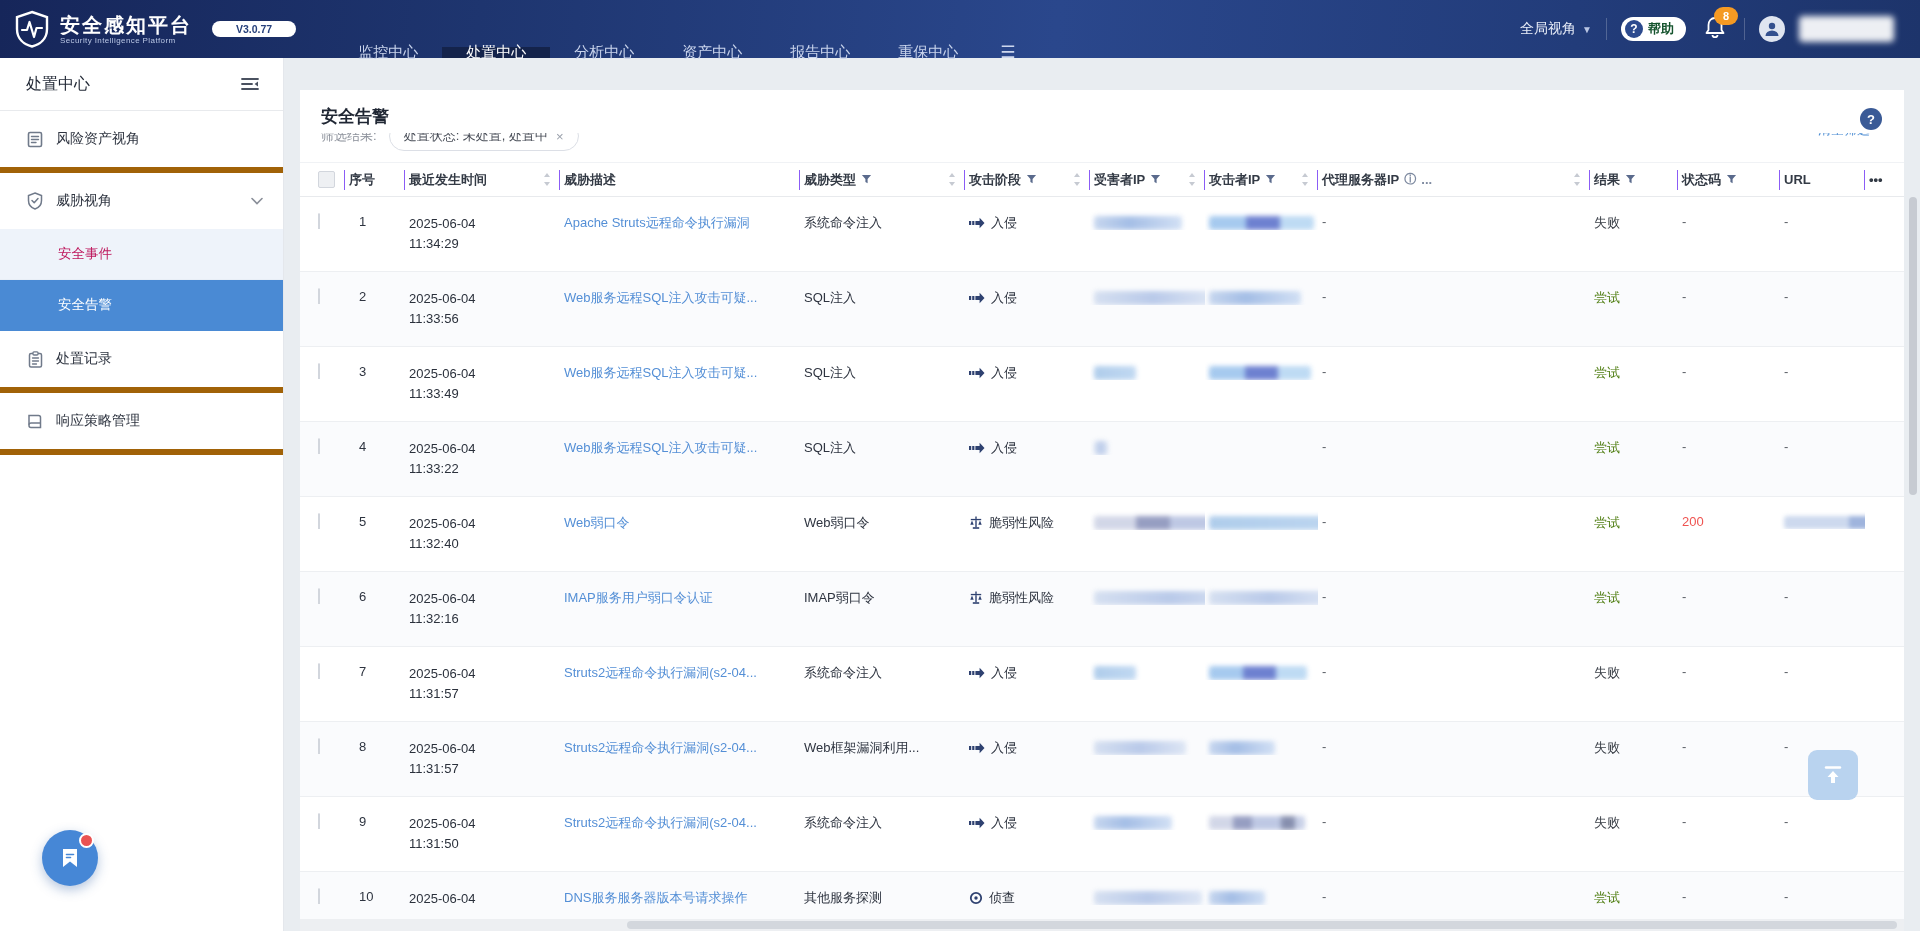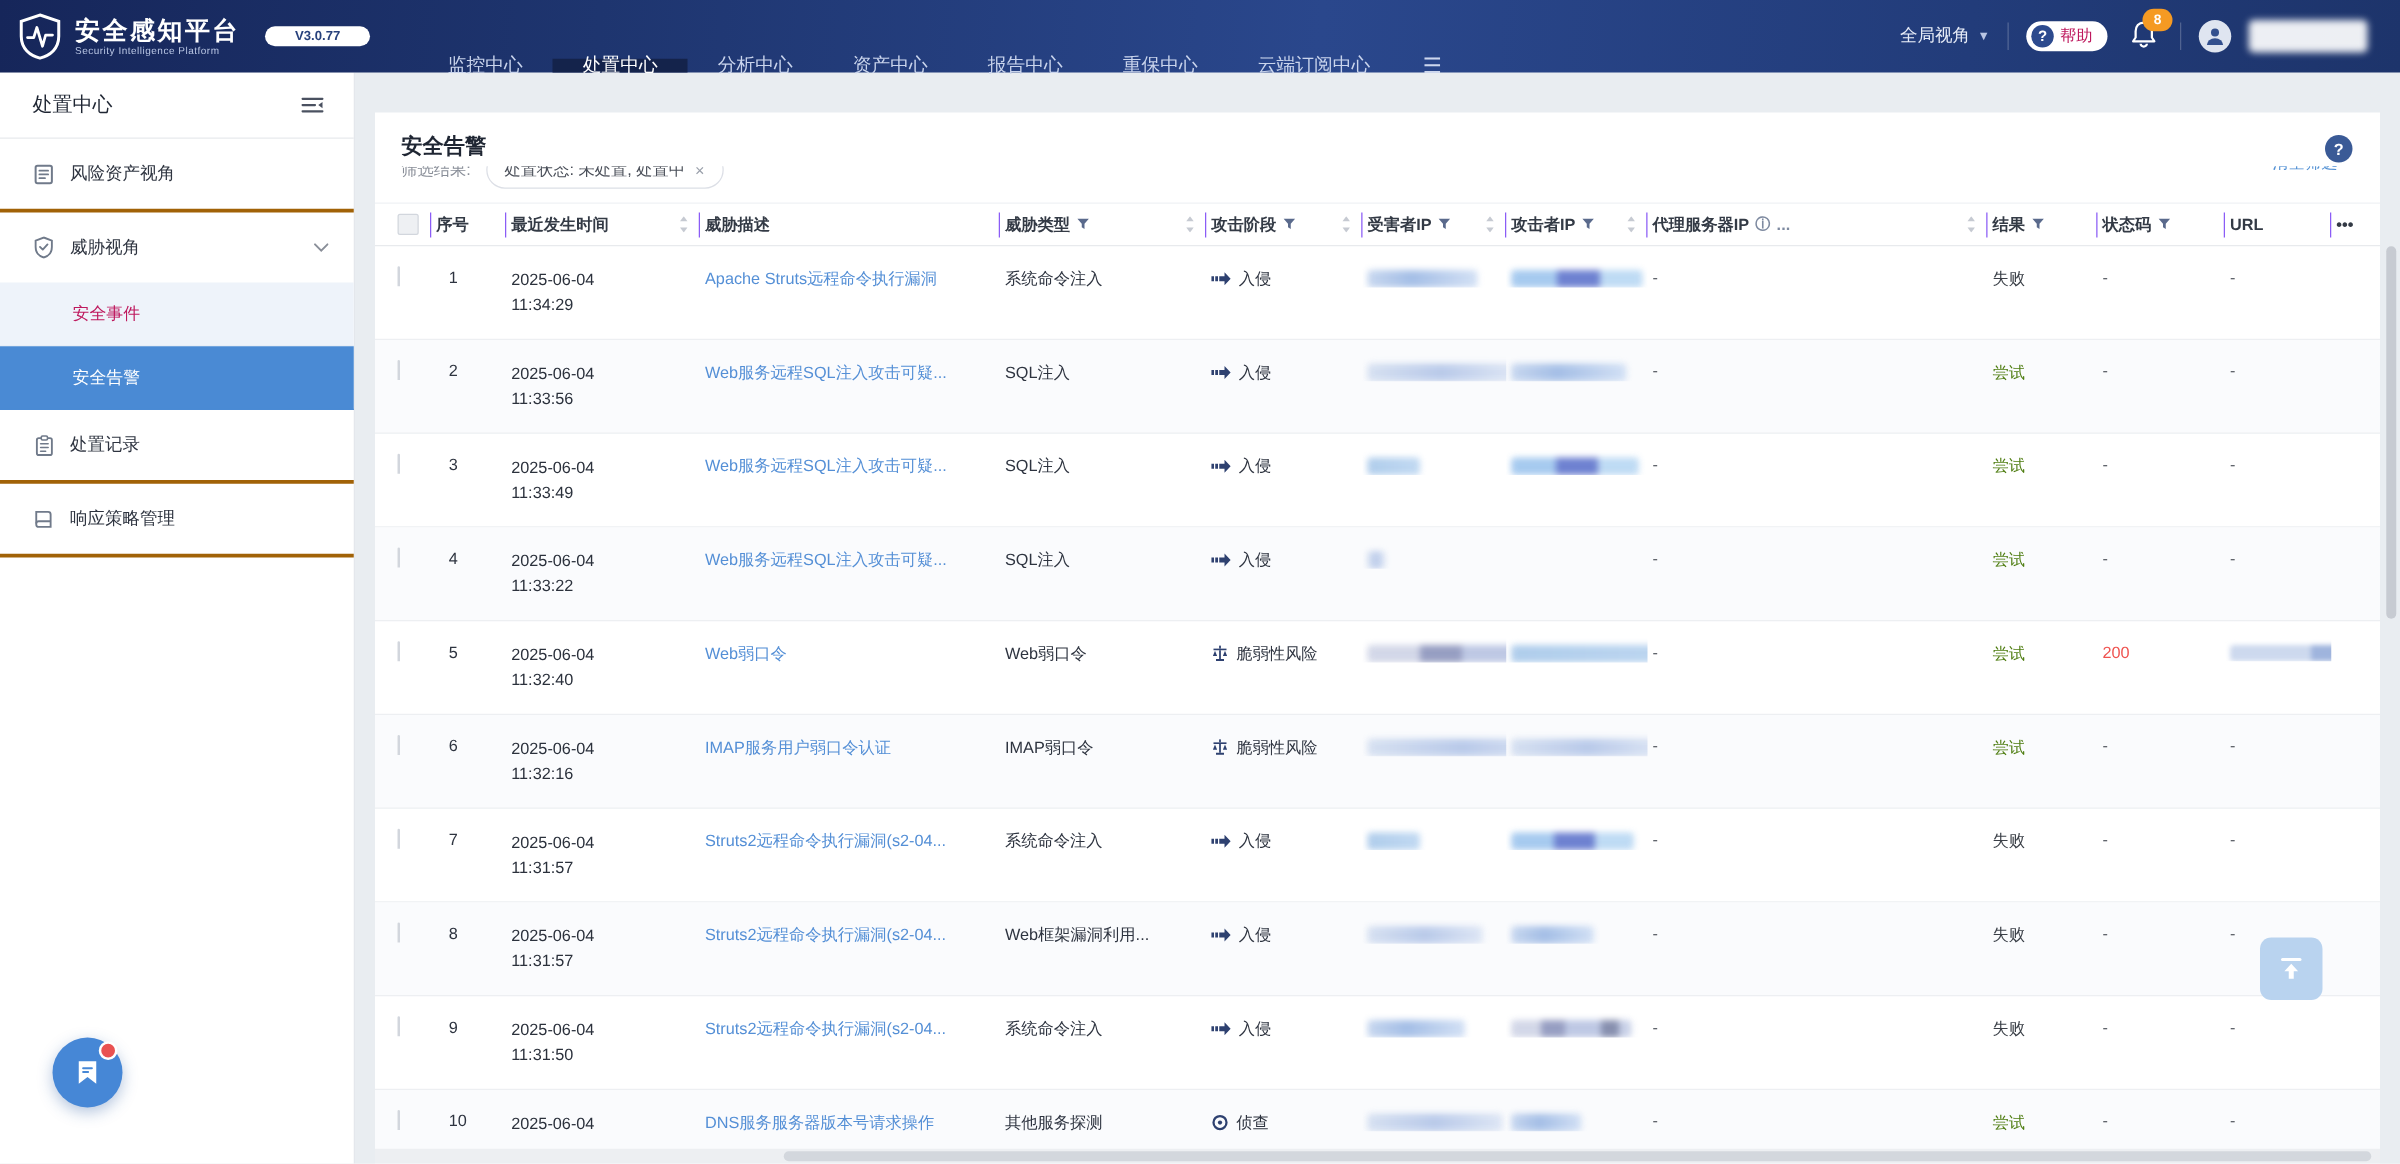--- a/index.html
+++ b/index.html
@@ -34,21 +34,21 @@
   .caret{font-size:10px;color:#b9c6e4;}
   .nav-sep{width:1px;height:22px;background:rgba(255,255,255,.22);}
   .help-pill{
     background:#fff;border-radius:13px;display:flex;align-items:center;gap:5px;
     padding:3px 12px 3px 4px;cursor:pointer;
   }
   .help-q{
     width:18px;height:18px;border-radius:50%;background:#2c4a8e;color:#fff;
     font-size:12px;font-weight:bold;display:flex;align-items:center;justify-content:center;
   }
-  .help-label{color:#be185d;font-size:13px;font-weight:normal;}
+  .help-label{color:#14532d;font-size:13px;font-weight:bold;}
   .bell-wrap{position:relative;cursor:pointer;margin:0 4px;}
   .badge{
     position:absolute;top:-8px;right:-12px;background:#f59a23;color:#fff;
     min-width:18px;height:18px;border-radius:9px;font-size:11px;font-weight:bold;
     display:flex;align-items:center;justify-content:center;padding:0 3px;
   }
   .avatar{
     width:26px;height:26px;border-radius:50%;background:#dfe5f0;
     display:flex;align-items:center;justify-content:center;cursor:pointer;
   }
@@ -62,21 +62,21 @@
     border-right:1px solid #e4e7ec;z-index:20;
   }
   .sb-header{
     height:52px;display:flex;align-items:center;justify-content:space-between;
     padding:0 24px 0 26px;border-bottom:1px solid #e8eaed;
   }
   .sb-title{font-size:16px;color:#1f2633;font-weight:500;}
   .sb-collapse{cursor:pointer;display:flex;}
   .sb-item{
     height:56px;display:flex;align-items:center;gap:12px;padding:0 20px 0 26px;
-    border-bottom:3px solid #a16207;font-size:14px;color:#2e3440;cursor:pointer;
+    border-bottom:6px solid #a16207;font-size:14px;color:#2e3440;cursor:pointer;
   }
   .sb-item .sb-ic{display:flex;width:18px;justify-content:center;}
   .sb-item .chev{margin-left:auto;display:flex;}
   .sb-sub{
     height:50px;display:flex;align-items:center;padding-left:58px;font-size:13.5px;
     color:#be185d;cursor:pointer;background:#eef3fa;
   }
   .sb-sub.selected{background:#4a8ad4;color:#fff;border-bottom:1px solid #4a8ad4;}
   .sb-sub{border-bottom:1px solid #e8eef6;}
   
@@ -188,21 +188,20 @@
     </span>
     <span class="version-pill">V3.0.77</span>
   </div>
   <nav class="nav-menu">
     <div class="nav-item">监控中心</div>
     <div class="nav-item active">处置中心</div>
     <div class="nav-item">分析中心</div>
     <div class="nav-item">资产中心</div>
     <div class="nav-item">报告中心</div>
     <div class="nav-item">重保中心</div>
-    <div class="nav-item">云端订阅中心</div>
     <div class="nav-item hamburger">☰</div>
   </nav>
   <div class="nav-right">
     <div class="perspective">
       <span>全局视角</span>
       <span class="caret">▼</span>
     </div>
     <div class="nav-sep"></div>
     <div class="help-pill">
       <span class="help-q">?</span>

